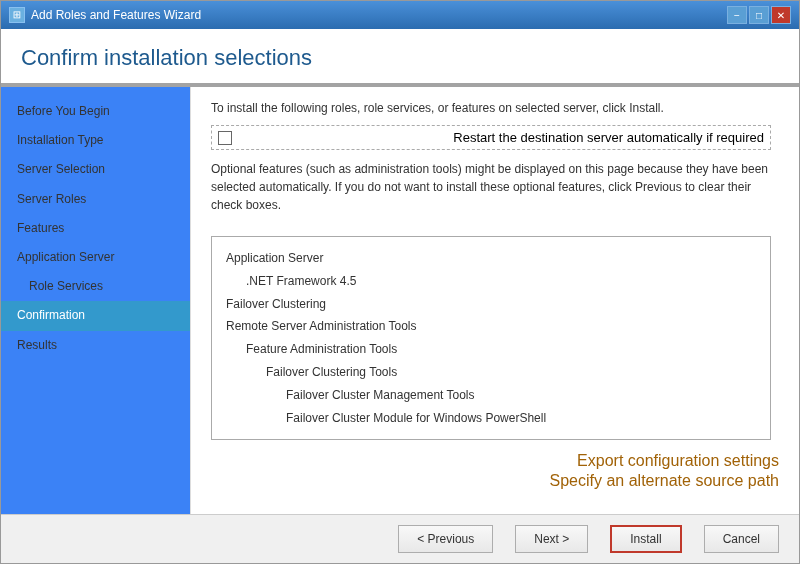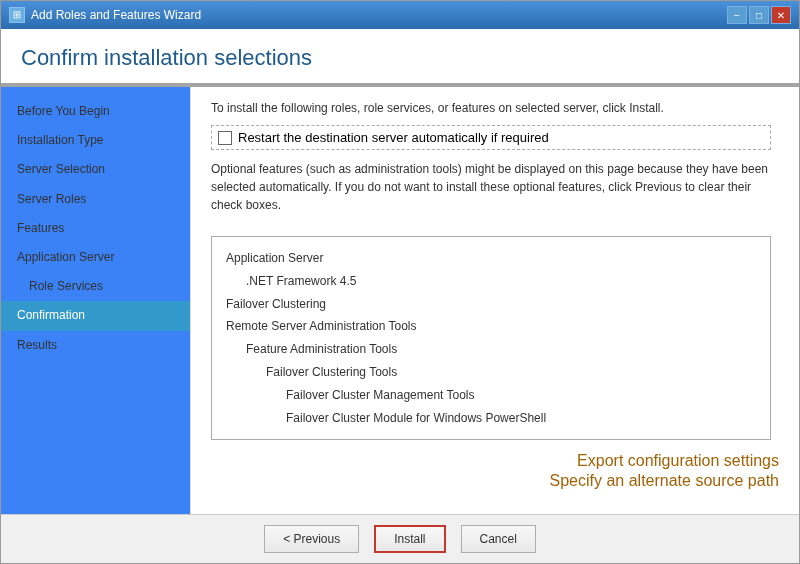--- a/index.html
+++ b/index.html
@@ -152,20 +152,21 @@
     }
 
     .checkbox-row {
       display: flex;
       align-items: center;
       gap: 6px;
       margin-bottom: 10px;
       border: 1px dashed #aaa;
       padding: 4px 6px;
       width: 560px;
+      justify-content: space-between;
     }
 
     .checkbox-box {
       width: 14px;
       height: 14px;
       border: 1px solid #666;
       background: white;
       flex-shrink: 0;
     }
 
@@ -208,22 +209,22 @@
       cursor: pointer;
       text-align: right;
     }
 
     
     .footer {
       background: #f0f0f0;
       border-top: 1px solid #ccc;
       padding: 10px 20px;
       display: flex;
-      justify-content: center;
-      gap: 15px;
+      justify-content: flex-end;
+      gap: 22px;
       flex-shrink: 0;
     }
 
     .btn {
       padding: 5px 18px;
       font-size: 12px;
       border: 1px solid #adadad;
       background: linear-gradient(to bottom, #f8f8f8, #e8e8e8);
       cursor: pointer;
       color: #333;
@@ -291,16 +292,17 @@
 
       <div class="link-section">
         <a class="link-item">Export configuration settings</a>
         <a class="link-item">Specify an alternate source path</a>
       </div>
     </div>
   </div>
 
   <div class="footer">
     <button class="btn">&lt; Previous</button>
+    <button class="btn">Next &gt;</button>
     <button class="btn install">Install</button>
     <button class="btn">Cancel</button>
   </div>
 </div>
 
 </body></html>

